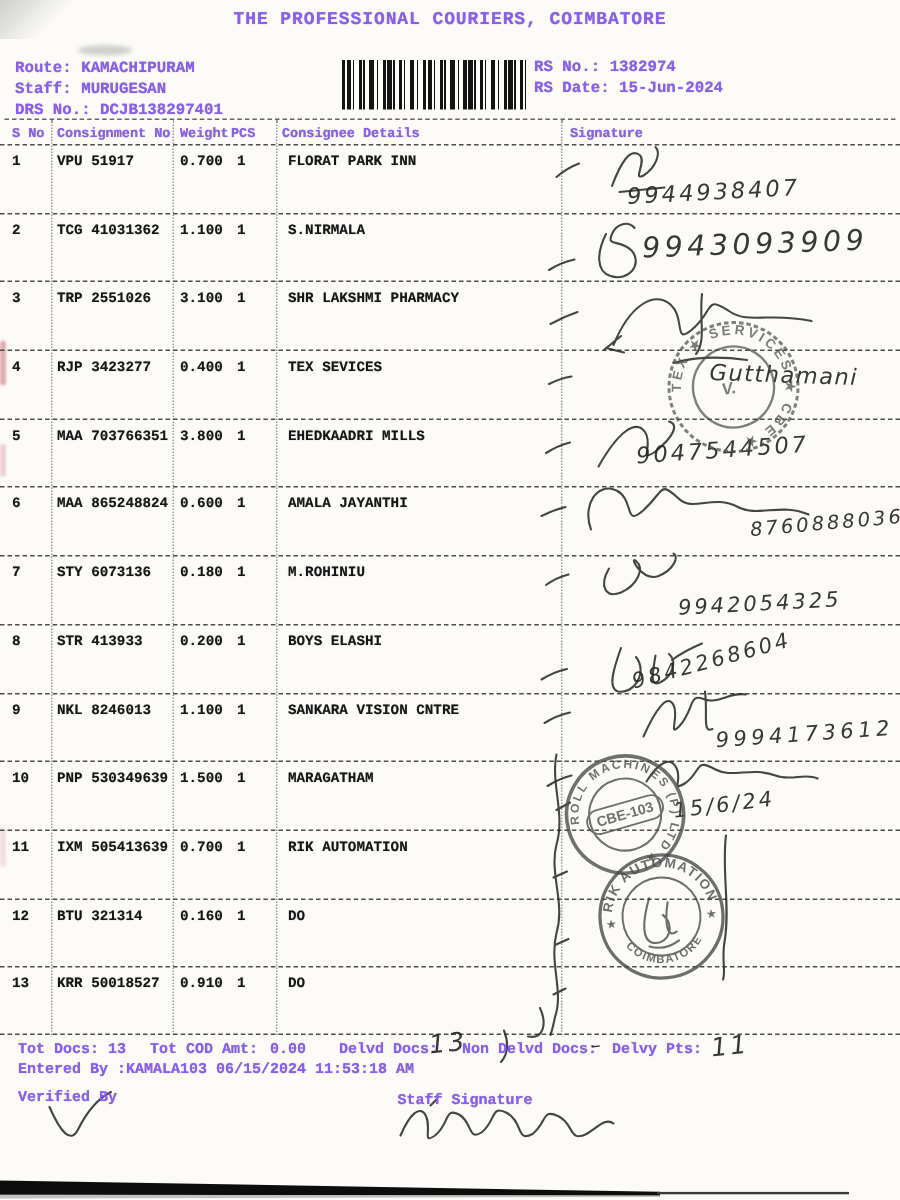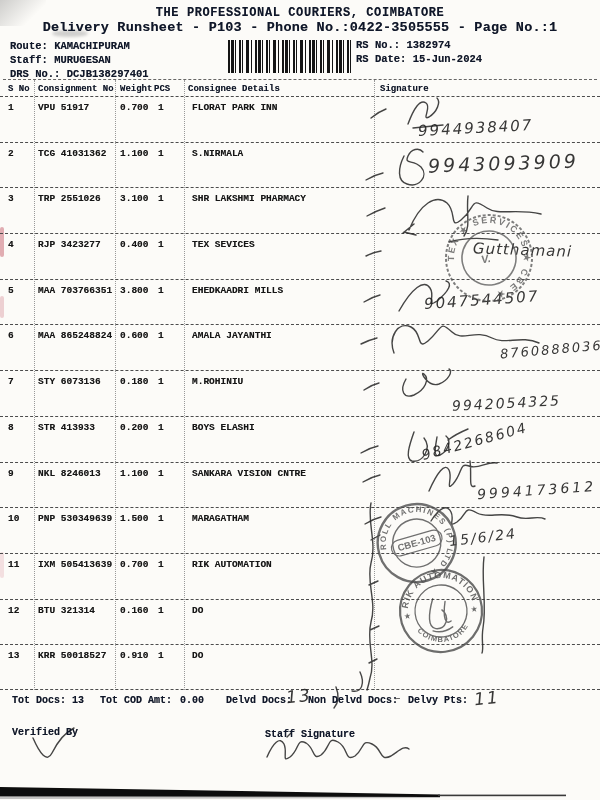--- a/index.html
+++ b/index.html
@@ -1,19 +1,19 @@
 <!DOCTYPE html>
 <html><head>
 <meta charset="utf-8">
 <style>
   * { margin:0; padding:0; box-sizing:border-box; }
   html,body { width:600px; height:800px; }
   body { font-family:"Liberation Mono", monospace; background:#e9e7e2; }
   .page { position:relative; width:600px; height:800px; background:#fcfbf8; overflow:hidden; color:#161616; }
-  .print { font-family:"Liberation Mono","DejaVu Sans Mono",monospace; font-weight:bold; color:#0f172a; text-shadow:0 0 .6px rgba(40,40,40,.55); white-space:pre; }
+  .print { font-family:"Liberation Mono","DejaVu Sans Mono",monospace; font-weight:bold; color:#8b5cf6; text-shadow:0 0 .6px rgba(40,40,40,.55); white-space:pre; }
   .abs { position:absolute; }
   .center { left:0; width:600px; text-align:center; }
   .doc-title { top:6px; font-size:12px; letter-spacing:.6px; }
   .doc-subtitle { top:20px; font-size:13.5px; letter-spacing:.2px; }
   .info { font-size:10.5px; }
   .hdr { font-size:9px; }
   
   .dash-h { position:absolute; left:3px; width:594px; border-top:1.5px dashed #4c4c4c; opacity:.85; }
   .vline { position:absolute; top:80px; height:610px; border-left:1px dotted #8f8f8f; opacity:.9; }
   
@@ -64,21 +64,20 @@
 
 <div class="page">
 
   <div class="smudge-corner"></div>
   <div class="smudge-route"></div>
   <div class="pink pink1"></div>
   <div class="pink pink2"></div>
   <div class="pink pink3"></div>
 
   <div class="abs center print doc-title">THE PROFESSIONAL COURIERS, COIMBATORE</div>
-  <div class="abs center print doc-subtitle">Delivery Runsheet - P103 - Phone No.:0422-3505555 - Page No.:1</div>
 
   <div class="abs print info" style="left:10px; top:40px;"><span>Route:</span> <span>KAMACHIPURAM</span></div>
   <div class="abs print info" style="left:10px; top:54px;"><span>Staff:</span> <span>MURUGESAN</span></div>
   <div class="abs print info" style="left:10px; top:68px;"><span>DRS No.:</span> <span>DCJB138297401</span></div>
 
   <div class="barcode"></div>
 
   <div class="abs print info" style="left:356px; top:39px;"><span>RS No.:</span> <span>1382974</span></div>
   <div class="abs print info" style="left:356px; top:53px;"><span>RS Date:</span> <span>15-Jun-2024</span></div>
 
@@ -276,20 +275,21 @@
   <div class="abs print foot" style="left:72px;  top:695px;">13</div>
   <div class="abs print foot" style="left:100px; top:695px;">Tot COD Amt:</div>
   <div class="abs print foot" style="left:180px; top:695px;">0.00</div>
   <div class="abs print foot" style="left:226px; top:695px;">Delvd Docs:</div>
   <div class="hand foot-hand" style="left:286px; top:686px;">13</div>
   <div class="abs print foot" style="left:308px; top:695px;">Non Delvd Docs:</div>
   <div class="hand foot-hand" style="left:394px; top:690px; font-size:13px;">–</div>
   <div class="abs print foot" style="left:408px; top:695px;">Delvy Pts:</div>
   <div class="hand foot-hand" style="left:474px; top:688px;">11</div>
 
+  <div class="abs print foot" style="left:12px;  top:708px;">Entered By :KAMALA103 06/15/2024 11:53:18 AM</div>
 
   <div class="abs print foot" style="left:12px;  top:727px;">Verified By</div>
   <div class="abs print foot" style="left:265px; top:729px;text-align:right;">Staff Signature</div>
 
   <svg class="abs" style="left:0; top:780px;" width="600" height="20" viewBox="0 0 600 20">
     <polygon points="0,7 440,14.5 440,17 0,16.5" fill="#0d0d0d"></polygon>
     <rect x="438" y="14.6" width="128" height="1.6" fill="#3a3a3a"></rect>
     <polygon points="0,16.5 440,17 440,18 0,19" fill="#888" opacity=".5"></polygon>
   </svg>
 

